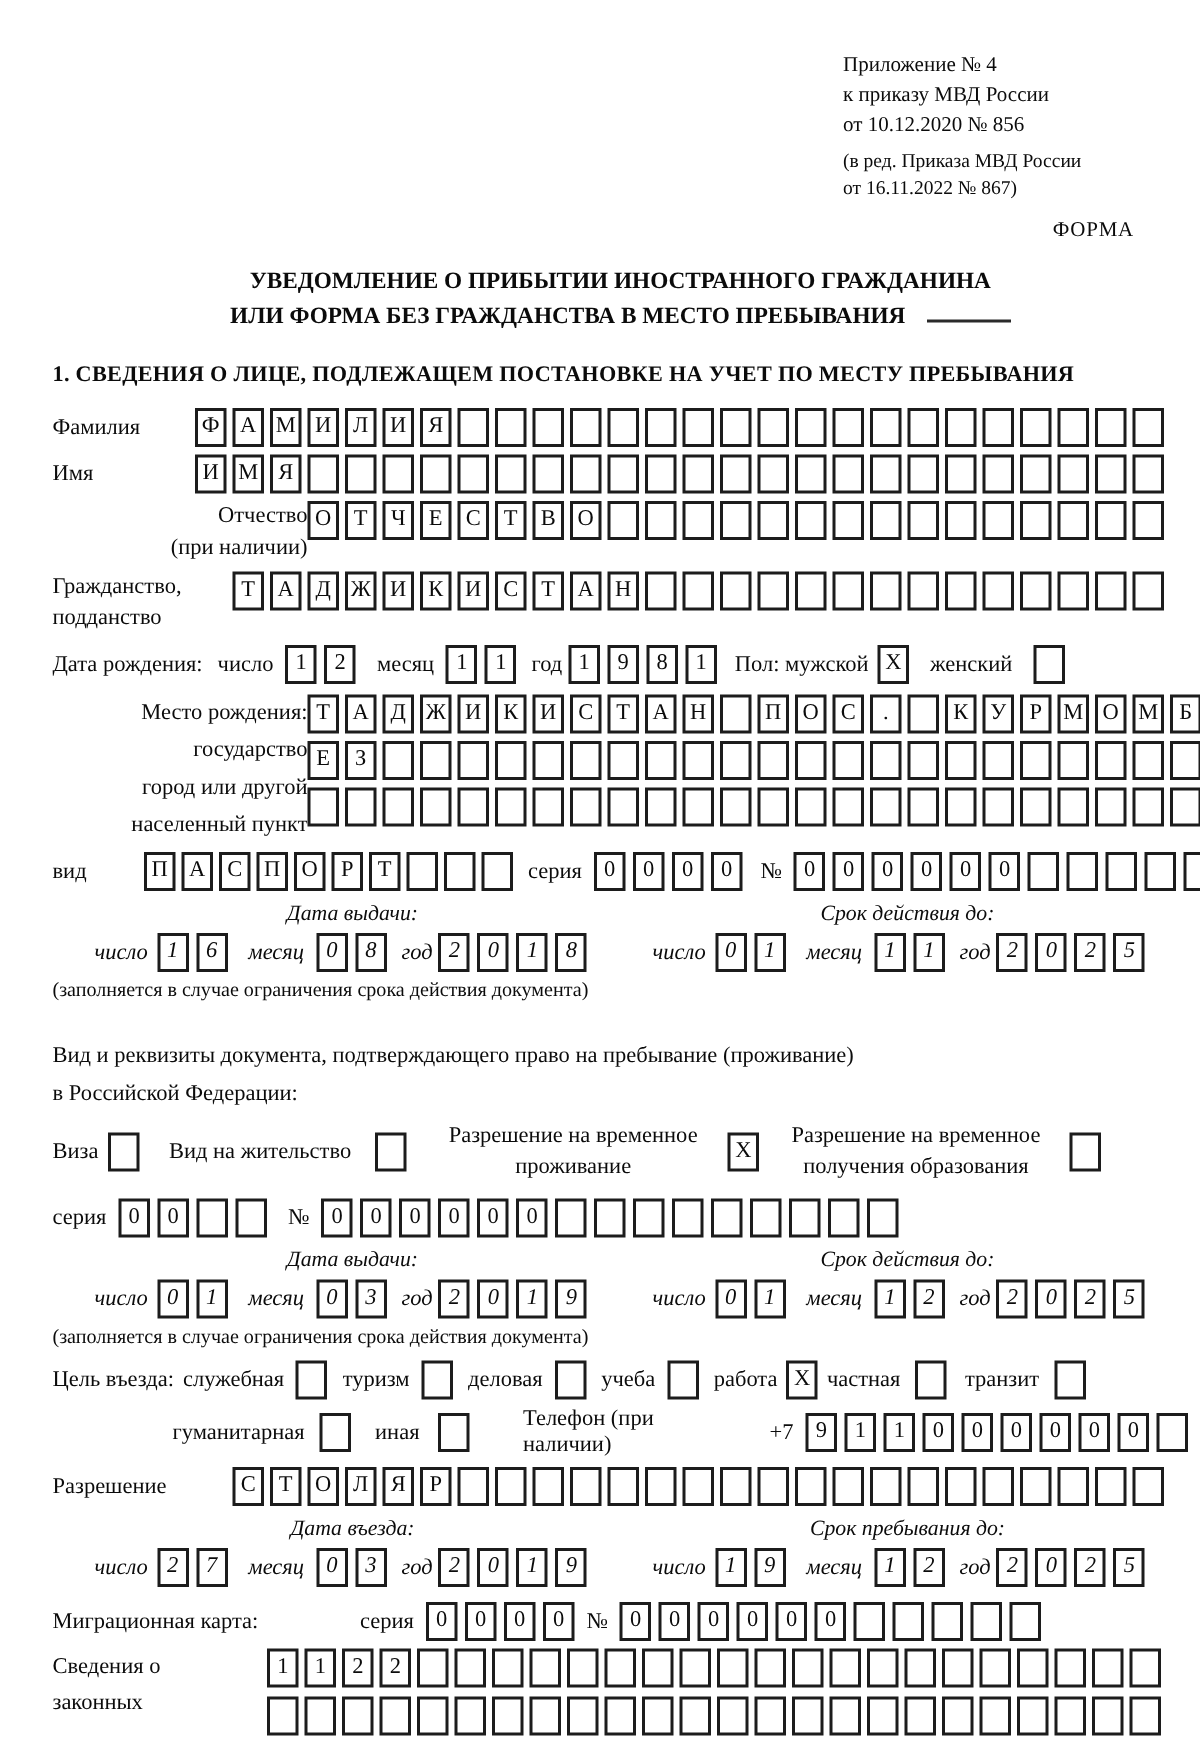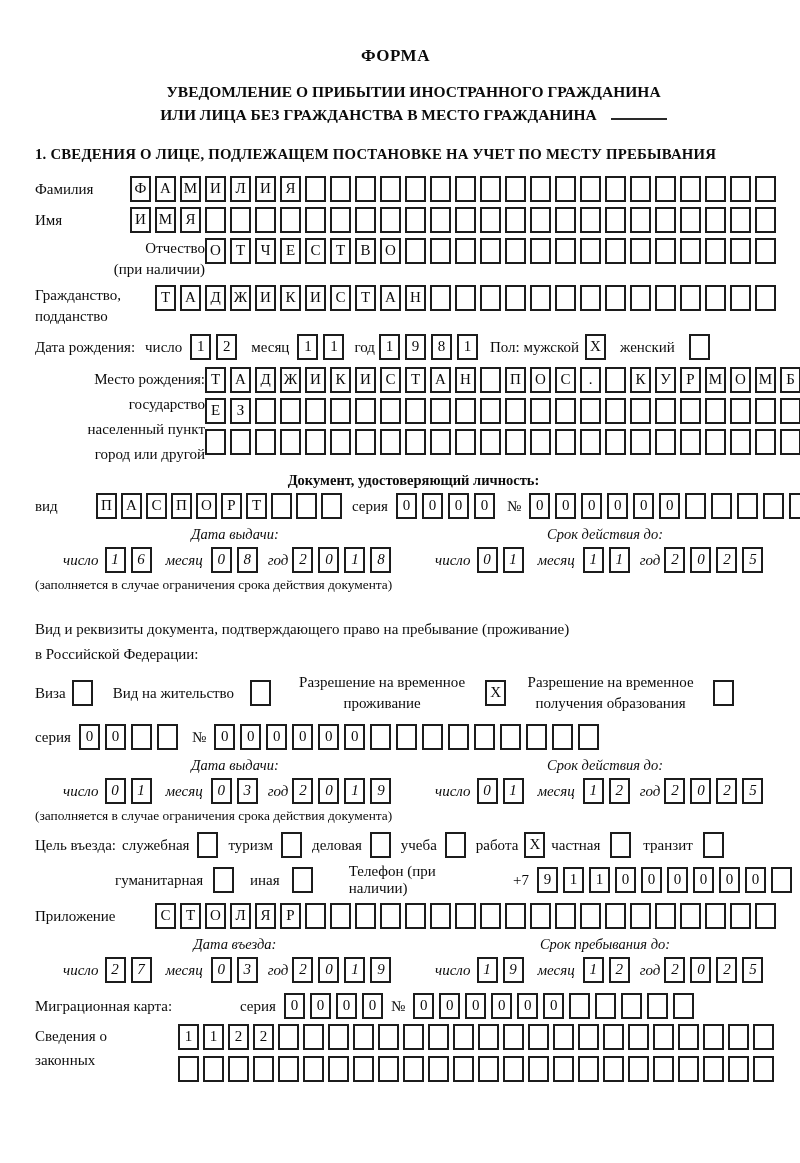--- a/index.html
+++ b/index.html
@@ -3,21 +3,21 @@
 <meta charset="utf-8">
 <style>
   html,body{margin:0;padding:0;background:#fff;}
   body{width:800px;height:1163px;overflow:hidden;color:#0b0b0b;
        font-family:"Liberation Serif","DejaVu Serif",serif;font-size:15px;}
   .page{box-sizing:border-box;width:800px;height:1163px;padding:34px 8px 0 35px;}
   
   .hdr{margin-left:527px;line-height:20px;font-size:14px;}
   .hdr .small{font-size:13px;line-height:18px;}
   .hdr .gap{height:4px;}
-  .forma{margin-top:12px;padding-right:36px;text-align:center;font-weight:bold;font-size:17px;letter-spacing:.5px;}
+  .forma{margin-top:12px;padding-right:36px;text-align:right;font-weight:normal;font-size:14px;letter-spacing:.5px;}
   
   .title{margin-top:14px;text-align:center;font-weight:bold;font-size:15.5px;line-height:23px;}
   .uline{display:inline-block;width:56px;border-bottom:2px solid #2a2a2a;margin-left:14px;vertical-align:baseline;}
   .sect{margin-top:20px;font-weight:bold;font-size:14.8px;letter-spacing:.2px;}
   
   .row{display:flex;align-items:center;margin-bottom:5px;}
   .row.top{align-items:flex-start;}
   .flabel{flex:none;line-height:21px;}
   .w95{width:95px;} .w120{width:120px;} .w170{width:170px;text-align:right;} .w61{width:61px;} .w160{width:160px;} .w143{width:143px;}
   .cells{display:inline-flex;flex:none;gap:4px;}
@@ -42,26 +42,34 @@
   .visa-row{display:flex;align-items:center;margin-top:5px;margin-bottom:10px;}
   .vlabel{line-height:21px;}
   .vcenter{text-align:center;}
   .w190{width:190px;} .w185{width:185px;}
 </style>
 </head>
 <body>
 
 <div class="page">
 
+  <div class="hdr">
+    <div>Приложение № 4</div>
+    <div>к приказу МВД России</div>
+    <div>от 10.12.2020 № 856</div>
+    <div class="gap"></div>
+    <div class="small">(в ред. Приказа МВД России</div>
+    <div class="small">от 16.11.2022 № 867)</div>
+  </div>
 
   <div class="forma">ФОРМА</div>
 
   <div class="title">
     <div>УВЕДОМЛЕНИЕ О ПРИБЫТИИ ИНОСТРАННОГО ГРАЖДАНИНА</div>
-    <div><span>ИЛИ ЛИЦА БЕЗ ГРАЖДАНСТВА В МЕСТО ГРАЖДАНИНА</span><span class="uline"></span></div>
+    <div><span>ИЛИ ФОРМА БЕЗ ГРАЖДАНСТВА В МЕСТО ПРЕБЫВАНИЯ</span><span class="uline"></span></div>
   </div>
 
   <div class="sect">1. СВЕДЕНИЯ О ЛИЦЕ, ПОДЛЕЖАЩЕМ ПОСТАНОВКЕ НА УЧЕТ ПО МЕСТУ ПРЕБЫВАНИЯ</div>
 
   <div class="row" style="margin-top:13px;">
     <span class="flabel w95">Фамилия</span>
     <span class="cells">
         <span class="cell">Ф</span>
         <span class="cell">А</span>
         <span class="cell">М</span>
@@ -211,22 +219,22 @@
     <span class="ml12">Пол: мужской</span>
     <span class="cell ml6">X</span>
     <span class="ml14">женский</span>
     <span class="cell ml14"></span>
   </div>
 
   <div class="row top">
     <span class="flabel w170" style="line-height:25px;">
       <div>Место рождения:</div>
       <div>государство</div>
+      <div>город или другой</div>
       <div>населенный пункт</div>
-      <div>город или другой</div>
     </span>
     <span class="rowstack">
       <span class="cells">
           <span class="cell">Т</span>
           <span class="cell">А</span>
           <span class="cell">Д</span>
           <span class="cell">Ж</span>
           <span class="cell">И</span>
           <span class="cell">К</span>
           <span class="cell">И</span>
@@ -296,21 +304,20 @@
           <span class="cell"></span>
           <span class="cell"></span>
           <span class="cell"></span>
           <span class="cell"></span>
           <span class="cell"></span>
           <span class="cell"></span>
         </span>
     </span>
   </div>
 
-  <div class="dochead">Документ, удостоверяющий личность:</div>
 
   <div class="row">
     <span class="flabel w61">вид</span>
     <span class="cells">
         <span class="cell">П</span>
         <span class="cell">А</span>
         <span class="cell">С</span>
         <span class="cell">П</span>
         <span class="cell">О</span>
         <span class="cell">Р</span>
@@ -521,21 +528,21 @@
         <span class="cell">0</span>
         <span class="cell">0</span>
         <span class="cell">0</span>
         <span class="cell">0</span>
         <span class="cell">0</span>
         <span class="cell"></span>
       </span>
   </div>
 
   <div class="row" style="margin-top:6px;">
-    <span class="flabel w120">Приложение</span>
+    <span class="flabel w120">Разрешение</span>
     <span class="cells">
         <span class="cell">С</span>
         <span class="cell">Т</span>
         <span class="cell">О</span>
         <span class="cell">Л</span>
         <span class="cell">Я</span>
         <span class="cell">Р</span>
         <span class="cell"></span>
         <span class="cell"></span>
         <span class="cell"></span>

